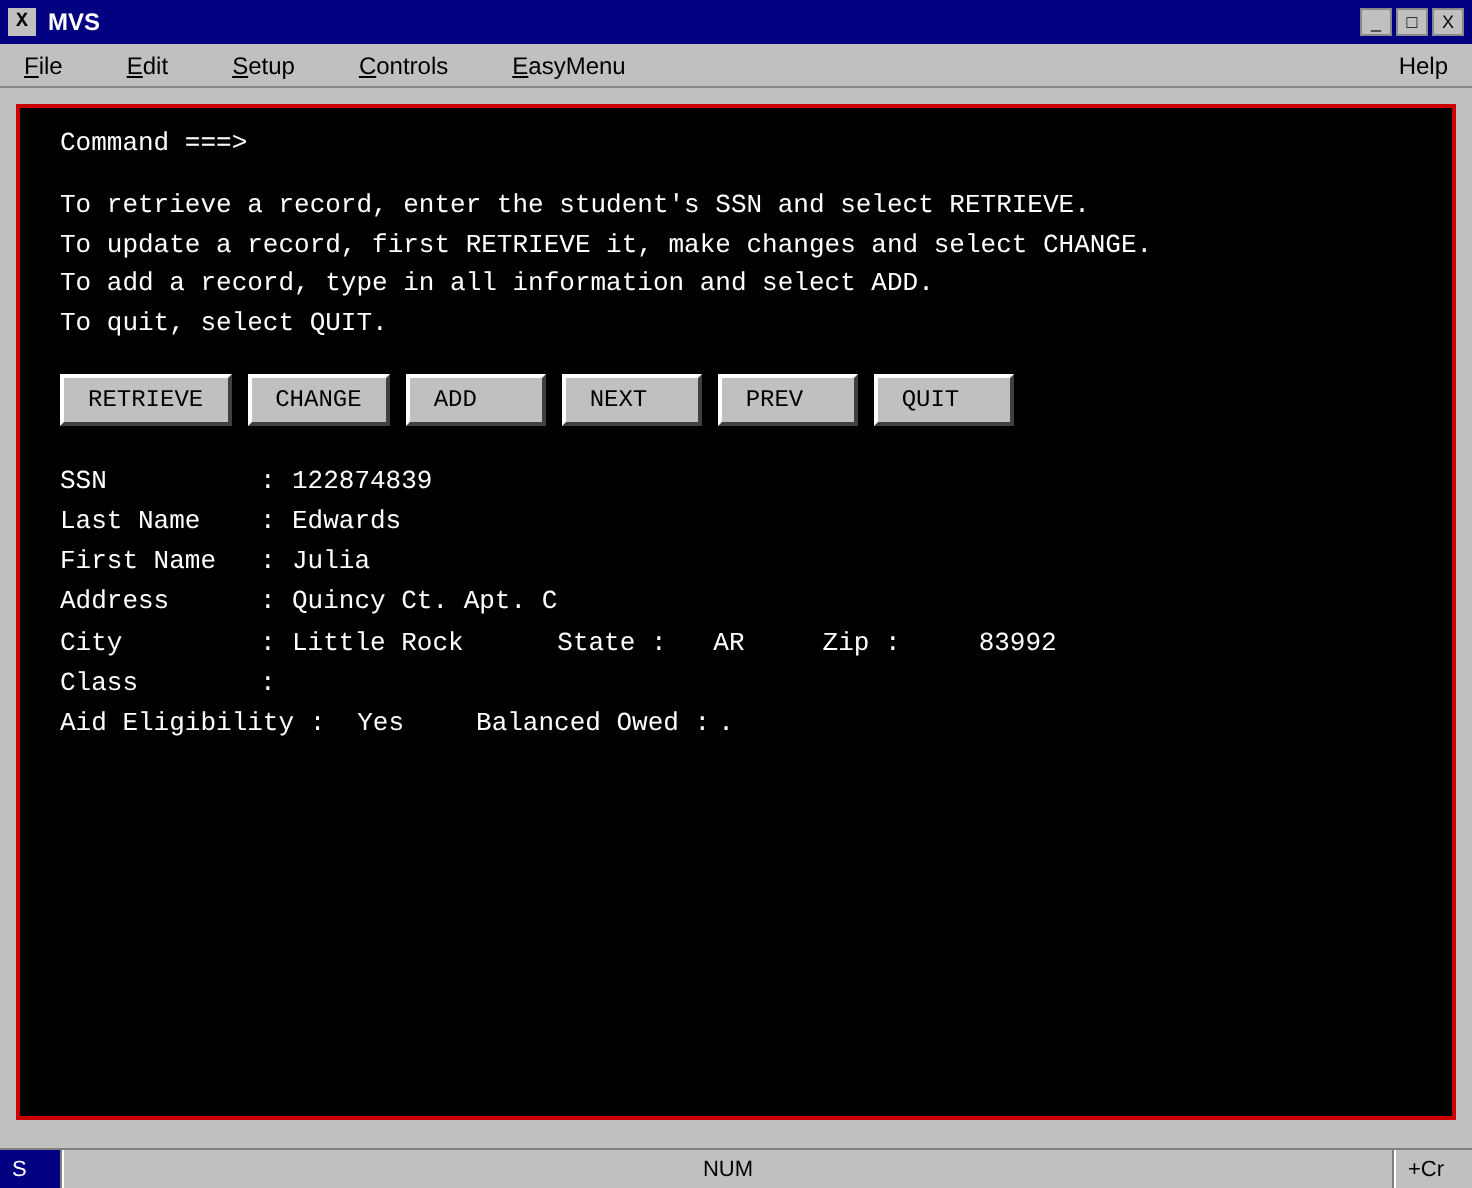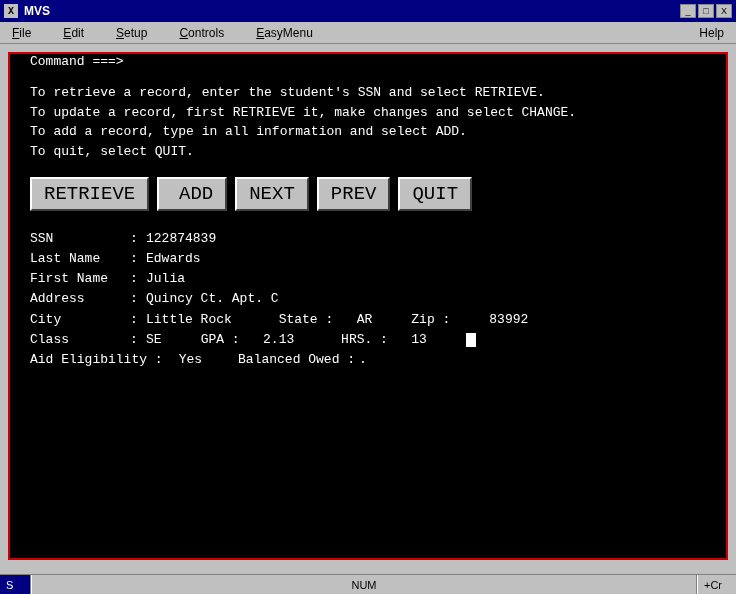--- a/index.html
+++ b/index.html
@@ -89,21 +89,21 @@
       border: 2px solid #cc0000;
       background: #000000;
       margin: 4px;
       padding: 0;
       height: calc(594px - 22px - 22px - 22px - 20px);
       position: relative;
     }
     .terminal-inner {
       background: #000000;
       color: #ffffff;
-      padding: 0 20px;
+      padding: 10px 20px;
       font-family: 'Courier New', Courier, monospace;
       font-size: 13px;
       height: 100%;
     }
 
     
     .command-line {
       margin-bottom: 14px;
       color: #ffffff;
     }
@@ -121,24 +121,24 @@
       gap: 8px;
       margin-bottom: 18px;
       align-items: center;
     }
     .term-button {
       background: #c0c0c0;
       color: #000000;
       border: none;
       padding: 4px 12px;
       font-family: 'Courier New', Courier, monospace;
-      font-size: 19px;
+      font-size: 12px;
       cursor: pointer;
       min-width: 70px;
-      text-align: right;
+      text-align: left;
       
       border-top: 2px solid #ffffff;
       border-left: 2px solid #ffffff;
       border-right: 2px solid #404040;
       border-bottom: 2px solid #404040;
     }
 
     
     .data-section {
       color: #ffffff;
@@ -247,20 +247,21 @@
 
       <div class="instructions">
         <div>To retrieve a record, enter the student's SSN and select RETRIEVE.</div>
         <div>To update a record, first RETRIEVE it, make changes and select CHANGE.</div>
         <div>To add a record, type in all information and select ADD.</div>
         <div>To quit, select QUIT.</div>
       </div>
 
       <div class="buttons-row">
         <button class="term-button">RETRIEVE</button>
+        <button class="term-button">CHANGE</button>
         <button class="term-button">ADD</button>
         <button class="term-button">NEXT</button>
         <button class="term-button">PREV</button>
         <button class="term-button">QUIT</button>
       </div>
 
       <div class="data-section">
         <div class="data-row">
           <span class="field-label">SSN</span>
           <span class="field-colon">:</span>
@@ -292,33 +293,20 @@
             <span>AR</span>
             &nbsp;&nbsp;&nbsp;
             <span>Zip :</span>
             &nbsp;&nbsp;&nbsp;
             <span>83992</span>
           </span>
         </div>
         <div class="data-row">
           <span class="field-label">Class</span>
           <span class="field-colon">:</span>
-          <span class="field-value">
-            <span>SE</span>
-            &nbsp;&nbsp;&nbsp;
-            <span>GPA  :</span>
-            &nbsp;
-            <span>2.13</span>
-            &nbsp;&nbsp;&nbsp;&nbsp;
-            <span>HRS. :</span>
-            &nbsp;
-            <span>13</span>
-            &nbsp;&nbsp;&nbsp;
-            <span class="cursor-block"></span>
-          </span>
         </div>
         <div class="data-row">
           <span style="min-width:0;">Aid Eligibility :</span>
           <span style="min-width:16px;">&nbsp;</span>
           <span>Yes</span>
           <span style="margin-left:36px;">Balanced Owed :</span>
           <span style="margin-left:4px;">.</span>
         </div>
       </div>
 

